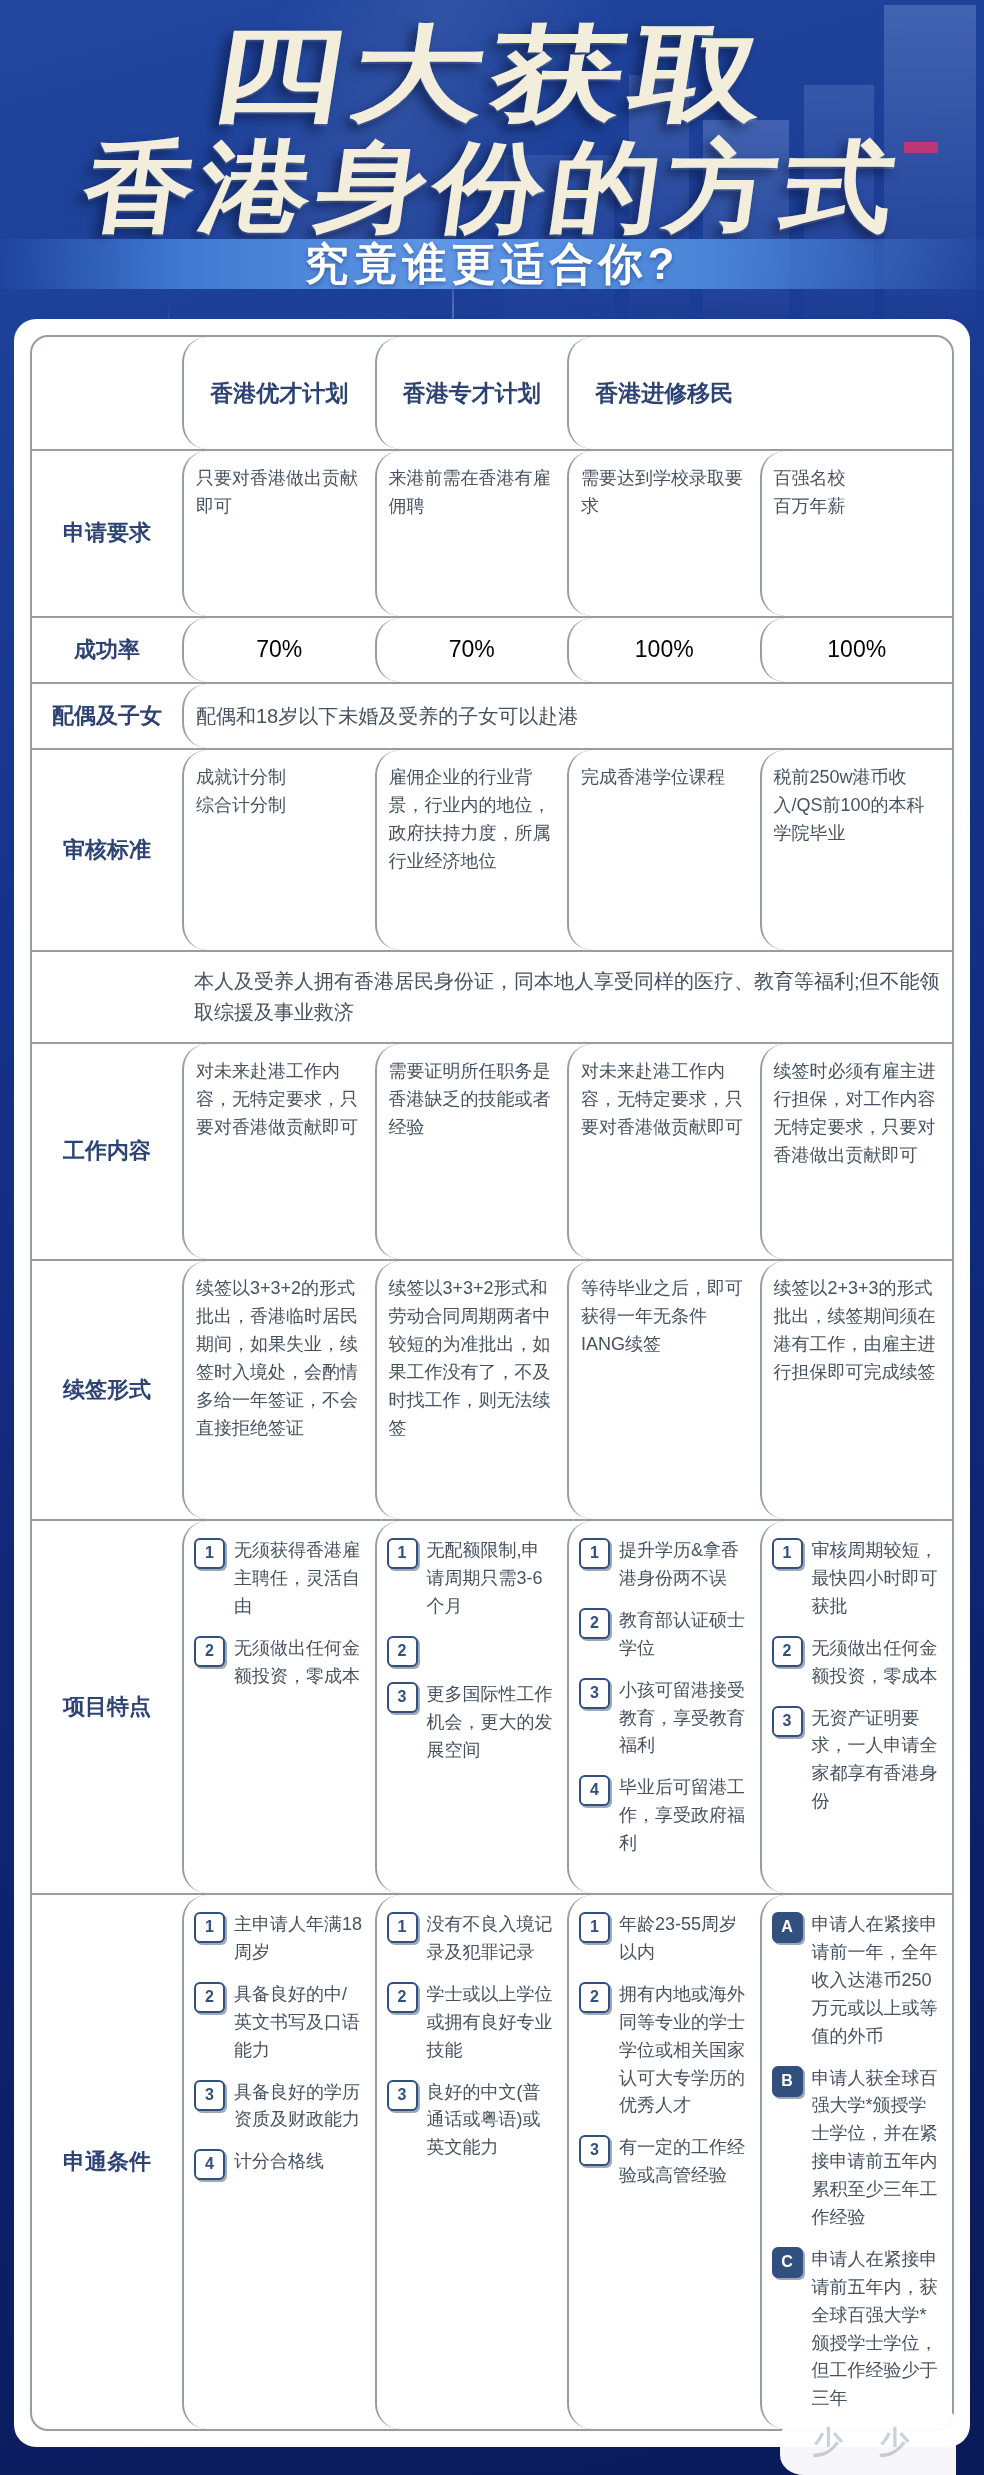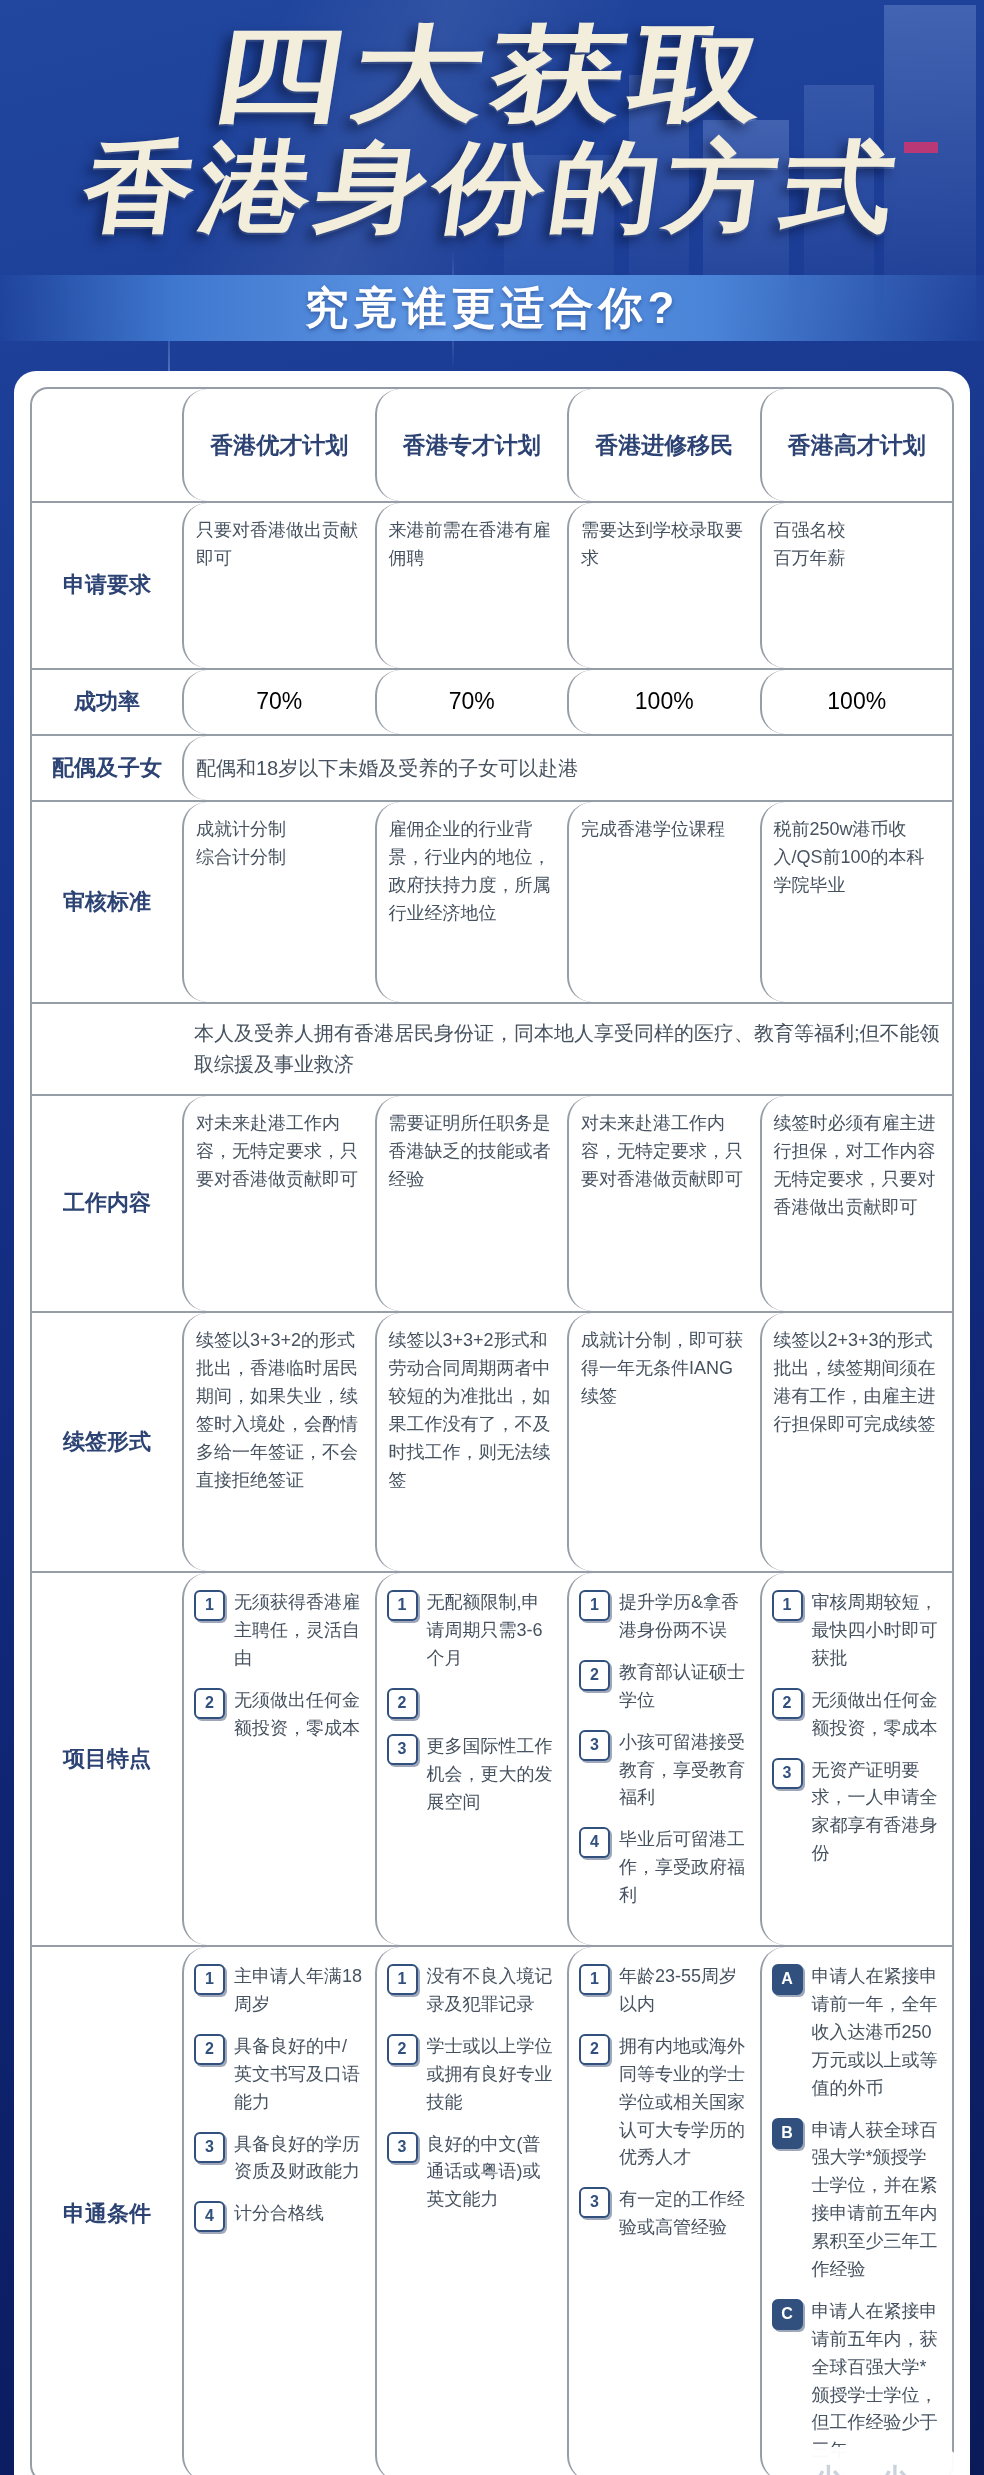--- a/index.html
+++ b/index.html
@@ -40,22 +40,21 @@
     color:#f3eedb;
     line-height:1.04;
     letter-spacing:5px;
     text-shadow:-5px 6px 10px rgba(4,12,45,.55),0 2px 0 rgba(255,255,255,.18);
     margin:0;
   }
   .t1{font-size:104px;transform:scaleX(1.28) skewX(-7deg);}
   .t2{font-size:99px;transform:scaleX(1.12) skewX(-7deg);margin-top:8px;}
   .banner{
     position:relative;
-    margin-top:36px;
-    height:66px;
+    height:50px;
     display:flex;align-items:center;justify-content:center;
     background:linear-gradient(90deg,rgba(42,84,178,.15) 0%,#3f78cf 18%,#5f97e4 45%,#4a84d8 72%,rgba(42,84,178,.2) 100%);
   }
   .banner span{font-size:44px;font-weight:bold;color:#ffffff;letter-spacing:5px;
     text-shadow:0 2px 4px rgba(10,25,80,.4);}
   
   .card{
     position:relative;
     margin:30px 14px 14px;
     background:#ffffff;
@@ -149,21 +148,20 @@
     </div>
   </div>
 
   <div class="card">
     <div class="grid" id="table-root">
         <div class="trow row-header">
           <div class="corner"></div>
           <div class="hcell">香港优才计划</div>
           <div class="hcell">香港专才计划</div>
           <div class="hcell">香港进修移民</div>
-          <div class="hcell">香港高才计划</div>
         </div>
         <div class="trow row-requirements">
           <div class="label-cell">申请要求</div>
           <div class="cell text-cell">只要对香港做出贡献即可</div>
           <div class="cell text-cell">来港前需在香港有雇佣聘</div>
           <div class="cell text-cell">需要达到学校录取要求</div>
           <div class="cell text-cell">百强名校
 百万年薪</div>
         </div>
         <div class="trow row-success">
@@ -192,21 +190,21 @@
           <div class="label-cell">工作内容</div>
           <div class="cell text-cell">对未来赴港工作内容，无特定要求，只要对香港做贡献即可</div>
           <div class="cell text-cell">需要证明所任职务是香港缺乏的技能或者经验</div>
           <div class="cell text-cell">对未来赴港工作内容，无特定要求，只要对香港做贡献即可</div>
           <div class="cell text-cell">续签时必须有雇主进行担保，对工作内容无特定要求，只要对香港做出贡献即可</div>
         </div>
         <div class="trow row-renewal">
           <div class="label-cell">续签形式</div>
           <div class="cell text-cell">续签以3+3+2的形式批出，香港临时居民期间，如果失业，续签时入境处，会酌情多给一年签证，不会直接拒绝签证</div>
           <div class="cell text-cell">续签以3+3+2形式和劳动合同周期两者中较短的为准批出，如果工作没有了，不及时找工作，则无法续签</div>
-          <div class="cell text-cell">成就计分制，即可获得一年无条件IANG续签</div>
+          <div class="cell text-cell">等待毕业之后，即可获得一年无条件IANG续签</div>
           <div class="cell text-cell">续签以2+3+3的形式批出，续签期间须在港有工作，由雇主进行担保即可完成续签</div>
         </div>
         <div class="trow row-features">
           <div class="label-cell">项目特点</div>
           <div class="cell list-cell"><div class="li"><span class="badge">1</span><span class="item-text">无须获得香港雇主聘任，灵活自由</span></div><div class="li"><span class="badge">2</span><span class="item-text">无须做出任何金额投资，零成本</span></div></div>
           <div class="cell list-cell"><div class="li"><span class="badge">1</span><span class="item-text">无配额限制,申请周期只需3-6个月</span></div><div class="li"><span class="badge">2</span></div><div class="li"><span class="badge">3</span><span class="item-text">更多国际性工作机会，更大的发展空间</span></div></div>
           <div class="cell list-cell"><div class="li"><span class="badge">1</span><span class="item-text">提升学历&amp;拿香港身份两不误</span></div><div class="li"><span class="badge">2</span><span class="item-text">教育部认证硕士学位</span></div><div class="li"><span class="badge">3</span><span class="item-text">小孩可留港接受教育，享受教育福利</span></div><div class="li"><span class="badge">4</span><span class="item-text">毕业后可留港工作，享受政府福利</span></div></div>
           <div class="cell list-cell"><div class="li"><span class="badge">1</span><span class="item-text">审核周期较短，最快四小时即可获批</span></div><div class="li"><span class="badge">2</span><span class="item-text">无须做出任何金额投资，零成本</span></div><div class="li"><span class="badge">3</span><span class="item-text">无资产证明要求，一人申请全家都享有香港身份</span></div></div>
         </div>
         <div class="trow row-conditions">

